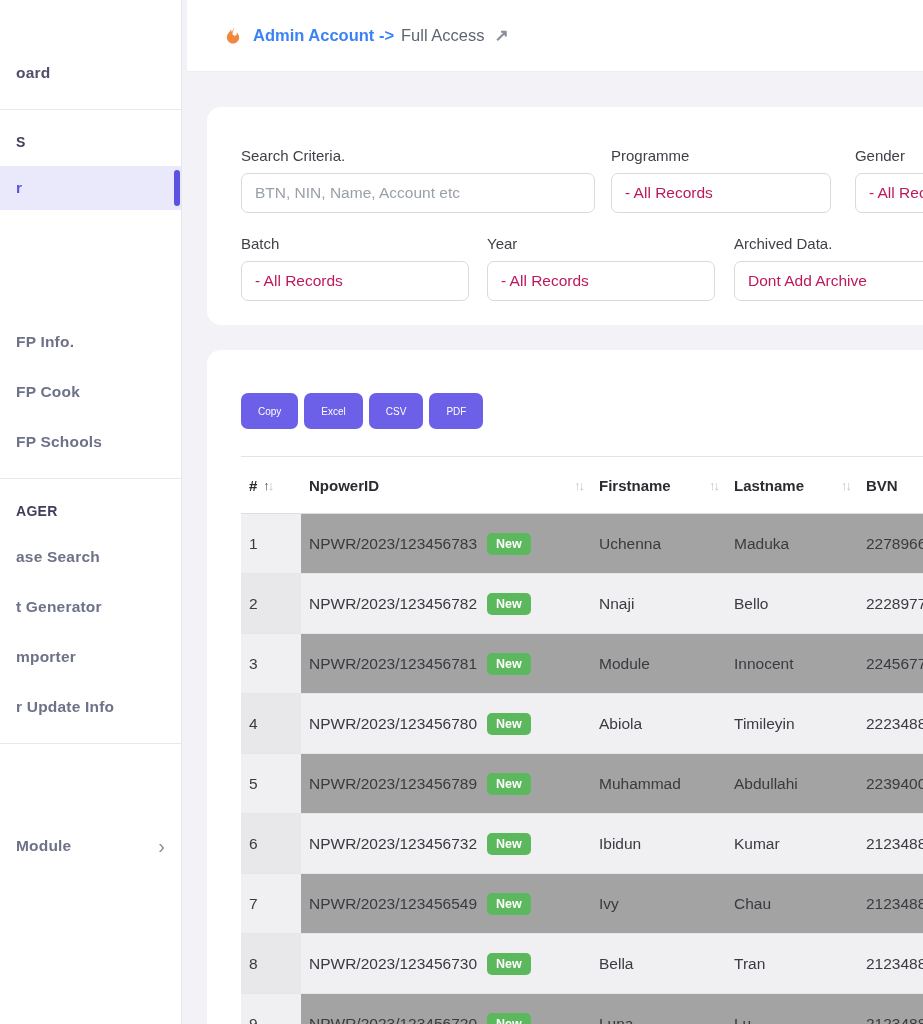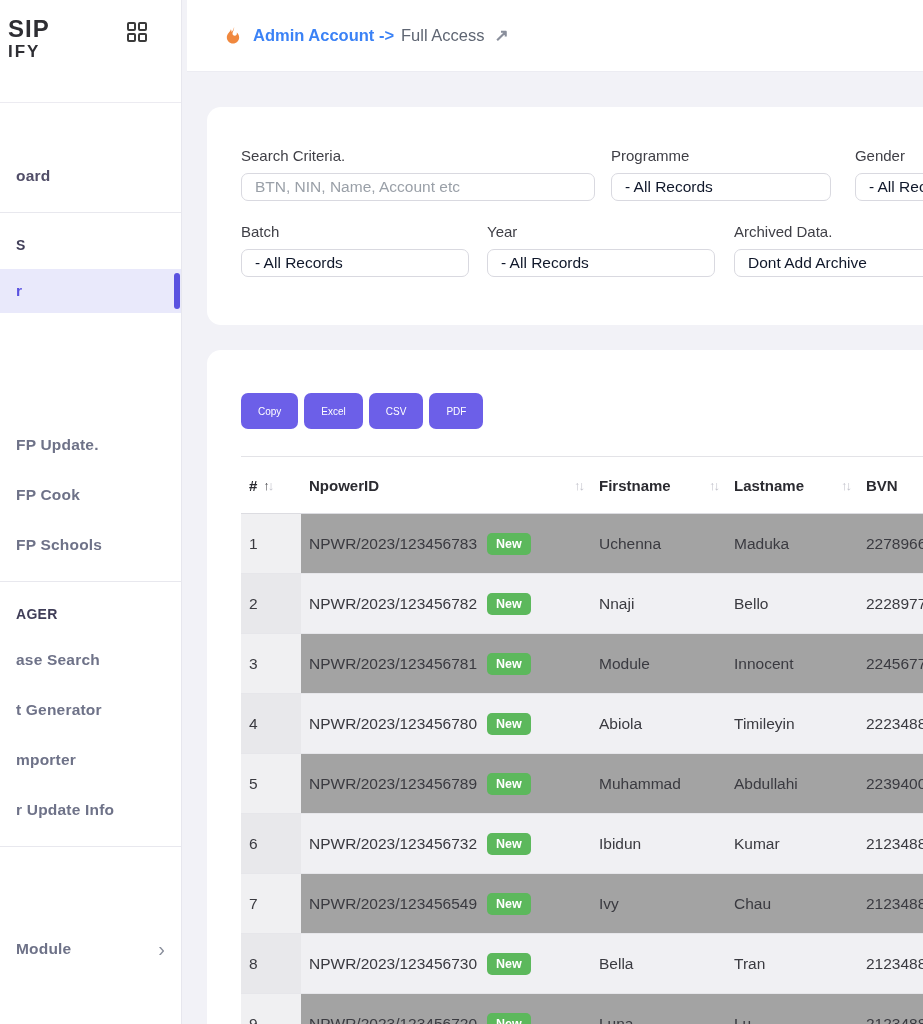--- a/index.html
+++ b/index.html
@@ -37,22 +37,22 @@
   
   .card{position:absolute;background:#fff;border-radius:14px;box-sizing:border-box;}
   .search-card{left:207px;top:107px;width:862px;height:218px;padding:40px 0 0 34px;}
   .table-card{left:207px;top:350px;width:862px;height:700px;padding:43px 0 0 34px;border-radius:14px 14px 0 0;}
 
   
   .filters-row{display:flex;align-items:flex-start;}
   .filters-row + .filters-row{margin-top:22px;}
   .fgroup{display:flex;flex-direction:column;}
   .flabel{font-size:15px;font-weight:500;color:#3f3f46;margin-bottom:9px;}
-  .field,.finput{height:28px;box-sizing:border-box;border:1px solid #d9d9e0;border-radius:7px;
-         padding:0 13px;font-size:15.5px;color:#0f172a;background:#fff;display:flex;align-items:center;
+  .field,.finput{height:40px;box-sizing:border-box;border:1px solid #d9d9e0;border-radius:7px;
+         padding:0 13px;font-size:15.5px;color:#be185d;background:#fff;display:flex;align-items:center;
          font-family:"Liberation Sans", sans-serif;}
   .finput::placeholder{color:#9aa0a8;}
   .w-search{width:354px;} .w-prog{width:226px;margin-left:16px;} .w-gender{width:220px;margin-left:24px;}
   .w-batch{width:228px;} .w-year{width:228px;margin-left:18px;} .w-arch{width:226px;margin-left:19px;}
 
   
   .btn-row{display:flex;gap:6px;}
   .xbtn{height:36px;padding:0 17px;border:none;border-radius:7px;background:#6c5fe8;color:#fff;
         font-size:10px;font-weight:500;cursor:pointer;font-family:"Liberation Sans", sans-serif;}
 
@@ -70,48 +70,36 @@
   .s-up{color:#c2c2cb;} .s-down{color:#c2c2cb;} .sort.asc .s-up{color:#3c3c42;}
   .badge{display:inline-block;background:#5cb85c;color:#fff;font-size:12.5px;font-weight:700;
          padding:4px 9px;border-radius:5px;margin-left:10px;vertical-align:1px;}
 </style>
 </head>
 <body>
 
 <div id="viewport">
 
   <aside class="sidebar">
-    <div class="logo-row">
-      <div class="logo-l1">SIP</div>
-      <div class="logo-l2">IFY</div>
-      <span class="grid-icon">
-        <svg viewBox="0 0 24 24" width="24" height="24" fill="none" stroke="#3a3a3a" stroke-width="2">
-          <rect x="3" y="3" width="7" height="7" rx="1"></rect>
-          <rect x="14" y="3" width="7" height="7" rx="1"></rect>
-          <rect x="3" y="14" width="7" height="7" rx="1"></rect>
-          <rect x="14" y="14" width="7" height="7" rx="1"></rect>
-        </svg>
-      </span>
-    </div>
 
     <nav class="nav">
       <div class="nav-item strong">
         <span>oard</span>
       </div>
       <div class="nav-divider"></div>
       <div class="nav-section">
         <span>S</span>
       </div>
       <div class="nav-item active">
         <span>r</span>
         <span class="edge-bar"></span>
       </div>
       <div class="spacer-a"></div>
       <div class="nav-item">
-        <span>FP Update.</span>
+        <span>FP Info.</span>
       </div>
       <div class="nav-item">
         <span>FP Cook</span>
       </div>
       <div class="nav-item">
         <span>FP Schools</span>
       </div>
       <div class="nav-divider"></div>
       <div class="nav-section">
         <span>AGER</span>

